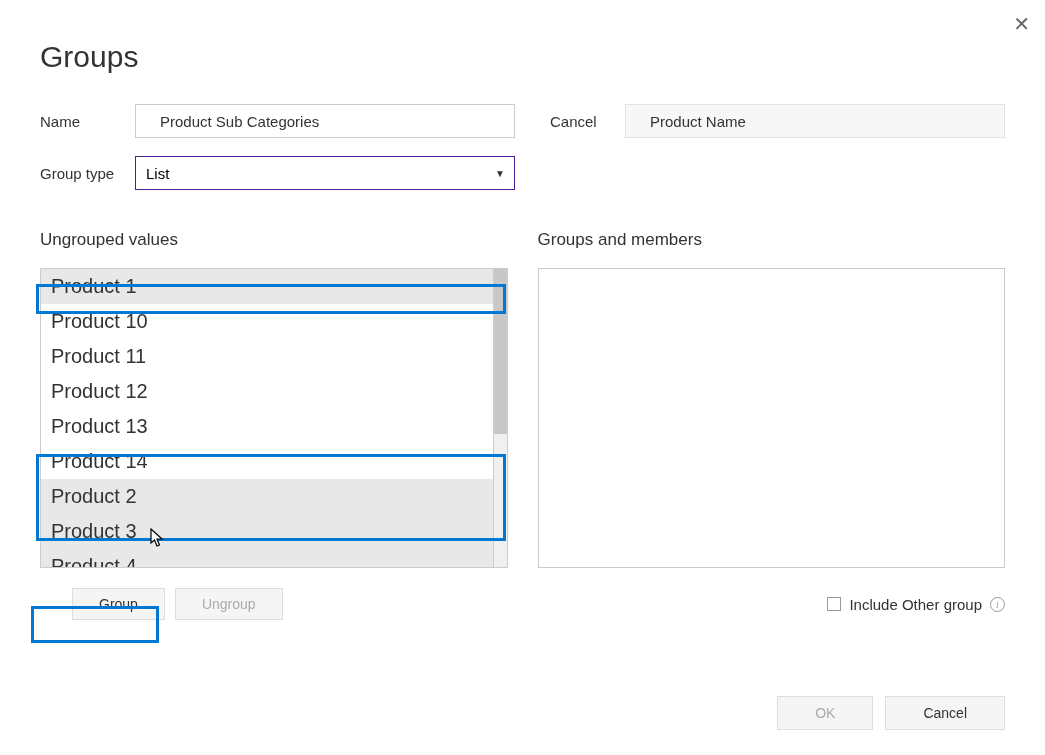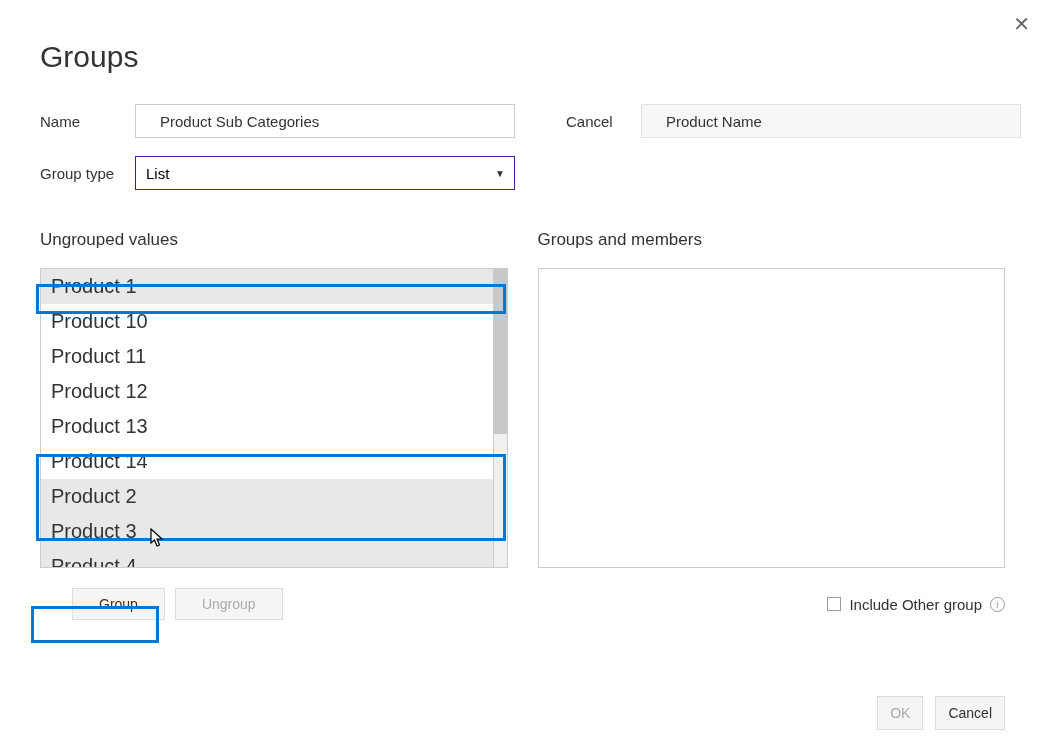--- a/index.html
+++ b/index.html
@@ -23,21 +23,21 @@
       font-weight: 300;
     }
     .dialog-title {
       font-size: 30px;
       font-weight: 300;
       color: #333;
       margin-bottom: 30px;
     }
     .form-row {
       display: flex;
-      gap: 36px;
+      gap: 20px;
       margin-bottom: 18px;
       align-items: center;
     }
     .form-group {
       display: flex;
       align-items: center;
       gap: 20px;
     }
     .form-label {
       min-width: 75px;
@@ -221,21 +221,21 @@
       font-family: Georgia, serif;
     }
     .footer {
       position: absolute;
       bottom: 25px;
       right: 40px;
       display: flex;
       gap: 12px;
     }
     .footer .btn {
-      padding: 8px 12px;
+      padding: 8px 37px;
       margin-top: 8px;
     }
     .cursor-arrow {
       position: absolute;
       left: 150px;
       top: 528px;
       z-index: 20;
       pointer-events: none;
     }
   </style>

